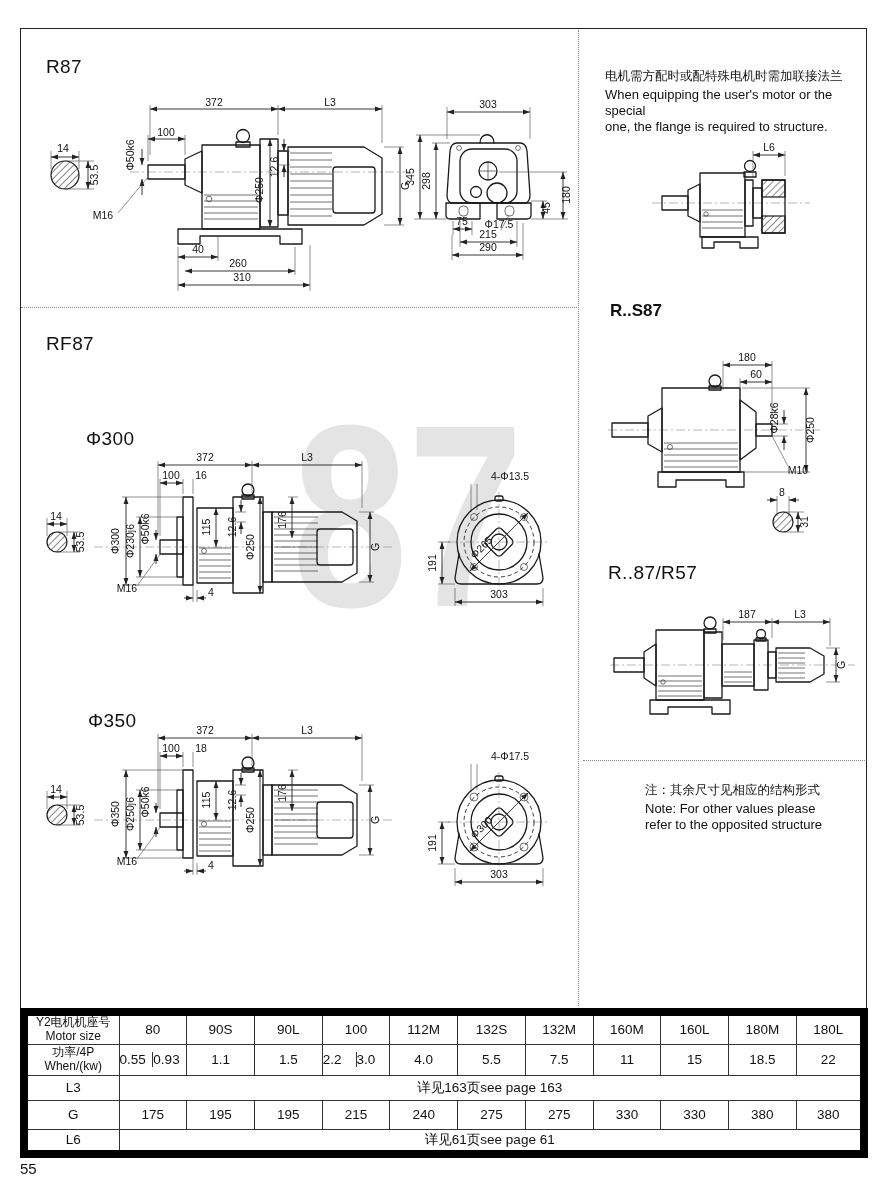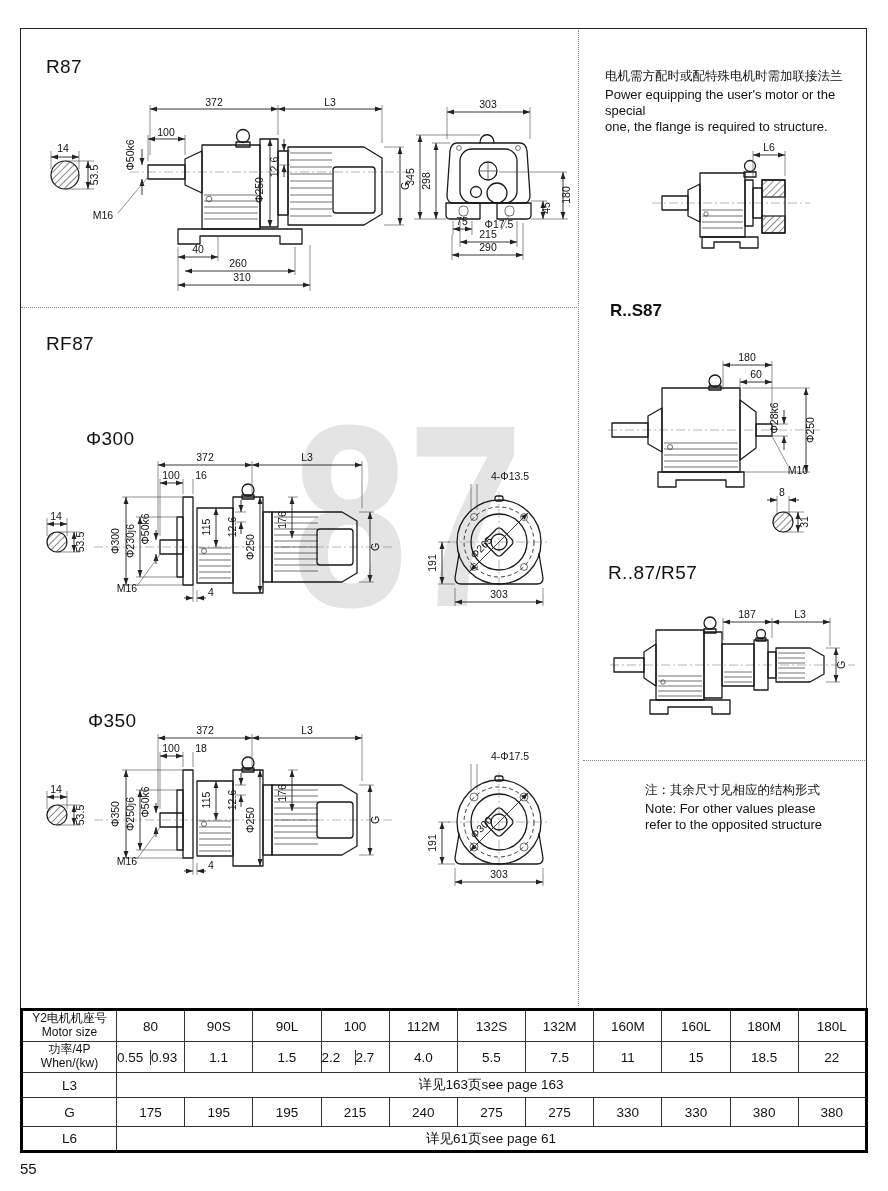--- a/index.html
+++ b/index.html
@@ -17,21 +17,21 @@
 svg.draw{position:absolute;z-index:2;overflow:visible}
 svg.draw text{font-family:"Liberation Sans","DejaVu Sans",sans-serif;font-size:10.5px;fill:#111;text-anchor:middle}
 .o{fill:none;stroke:#1a1a1a;stroke-width:1.3;stroke-linejoin:round;stroke-linecap:round}
 .f{stroke:#333;stroke-width:.7;fill:none}
 .d{stroke:#222;stroke-width:.9;fill:none}
 .e{stroke:#444;stroke-width:.6;fill:none}
 .c{stroke:#999;stroke-width:.7;stroke-dasharray:9 3 2 3;fill:none}
 .h{fill:url(#hch);stroke:#1a1a1a;stroke-width:1.2}
 .note{z-index:3;font-size:13px;line-height:16px}
 .note .zh{font-size:12.5px;margin-bottom:3px}
-table.spec{position:absolute;left:20px;top:1008px;width:848px;z-index:3;border-collapse:collapse;table-layout:fixed;border:3px solid #000000;font-size:13px}
+table.spec{position:absolute;left:20px;top:1008px;width:848px;z-index:3;border-collapse:collapse;table-layout:fixed;border:8px solid #000000;font-size:13px}
 table.spec td{border:1px solid #333;text-align:center;vertical-align:middle;padding:0;font-size:13.5px}
 table.spec td.hd{font-size:12px;line-height:1.15}
 table.spec tr.r1 td{height:32px}
 table.spec tr.r2 td{height:31px}
 table.spec tr.r3 td{height:25px}
 table.spec tr.r4 td{height:29px}
 table.spec tr.r5 td{height:25px}
 td.split{padding:0}
 td.split .halves{display:flex;width:100%;height:100%;align-items:center}
 td.split .half{flex:1;text-align:left}
@@ -54,21 +54,21 @@
 
 <div class="abs title" style="left:46px;top:56px">R87</div>
 <div class="abs title" style="left:46px;top:333px">RF87</div>
 <div class="abs title" style="left:86px;top:428px">Φ300</div>
 <div class="abs title" style="left:88px;top:710px">Φ350</div>
 <div class="abs title-sm" style="left:610px;top:301px">R..S87</div>
 <div class="abs title" style="left:608px;top:562px">R..87/R57</div>
 
 <div class="abs note" style="left:605px;top:68px;width:262px">
   <div class="zh">电机需方配时或配特殊电机时需加联接法兰</div>
-  <div>Power equipping the user's motor or the special</div>
+  <div>When equipping the user's motor or the special</div>
   <div>one, the flange is required to structure.</div>
 </div>
 
 <div class="abs note" style="left:645px;top:782px;width:215px">
   <div class="zh">注：其余尺寸见相应的结构形式</div>
   <div>Note: For other values please</div>
   <div>refer to the opposited structure</div>
 </div>
 
 <svg class="draw" style="left:30px;top:95px" width="400" height="205" viewBox="0 0 400 205">
@@ -625,21 +625,21 @@
       <div class="halves">
             <div class="half">0.55</div>
             <div class="half">0.93</div>
           </div>
     </td>
     <td>1.1</td>
     <td>1.5</td>
     <td class="split">
       <div class="halves">
             <div class="half">2.2</div>
-            <div class="half">2.7</div>
+            <div class="half">3.0</div>
           </div>
     </td>
     <td>4.0</td>
     <td>5.5</td>
     <td>7.5</td>
     <td>11</td>
     <td>15</td>
     <td>18.5</td>
     <td>22</td>
   </tr>

